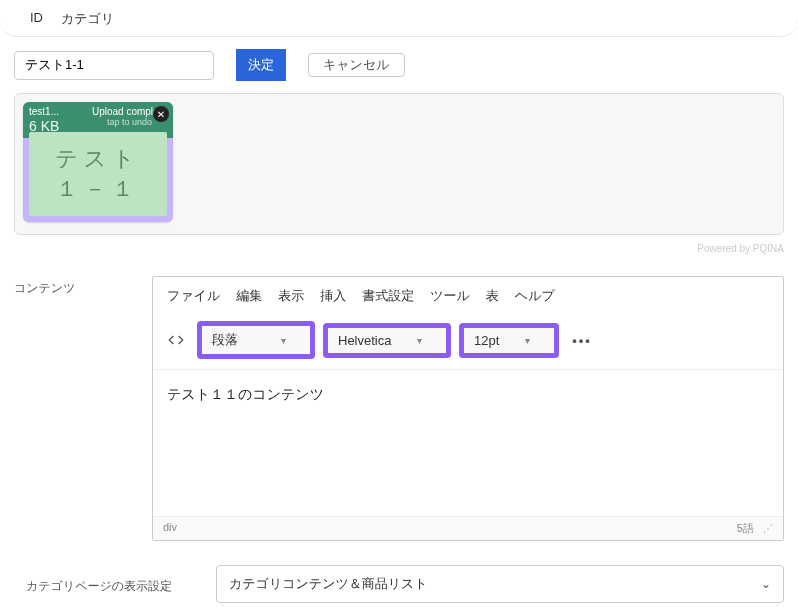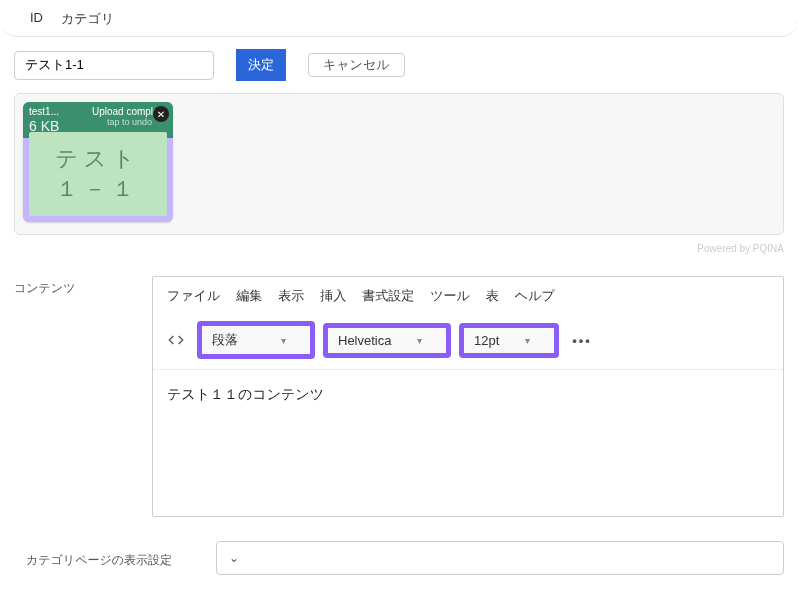--- a/index.html
+++ b/index.html
@@ -102,21 +102,29 @@
         <span>Helvetica</span>
         <span class="chev">▾</span>
       </div>
       <div class="tool-select" style="min-width:100px">
         <span>12pt</span>
         <span class="chev">▾</span>
       </div>
       <div class="more-btn">•••</div>
     </div>
     <div class="editor-body">テスト１１のコンテンツ</div>
+    <div class="editor-status">
+      <span>div</span>
+      <span>
+        <span>5語</span>
+        <span class="resize-grip">⋰</span>
+      </span>
+    </div>
   </div>
 </div>
 
 <div class="select-row">
   <div class="field-label" style="width:200px">カテゴリページの表示設定</div>
   <div class="select-input">
+    <span>カテゴリコンテンツ＆商品リスト</span>
     <span class="chev">⌄</span>
   </div>
 </div>
 
 </body></html>

